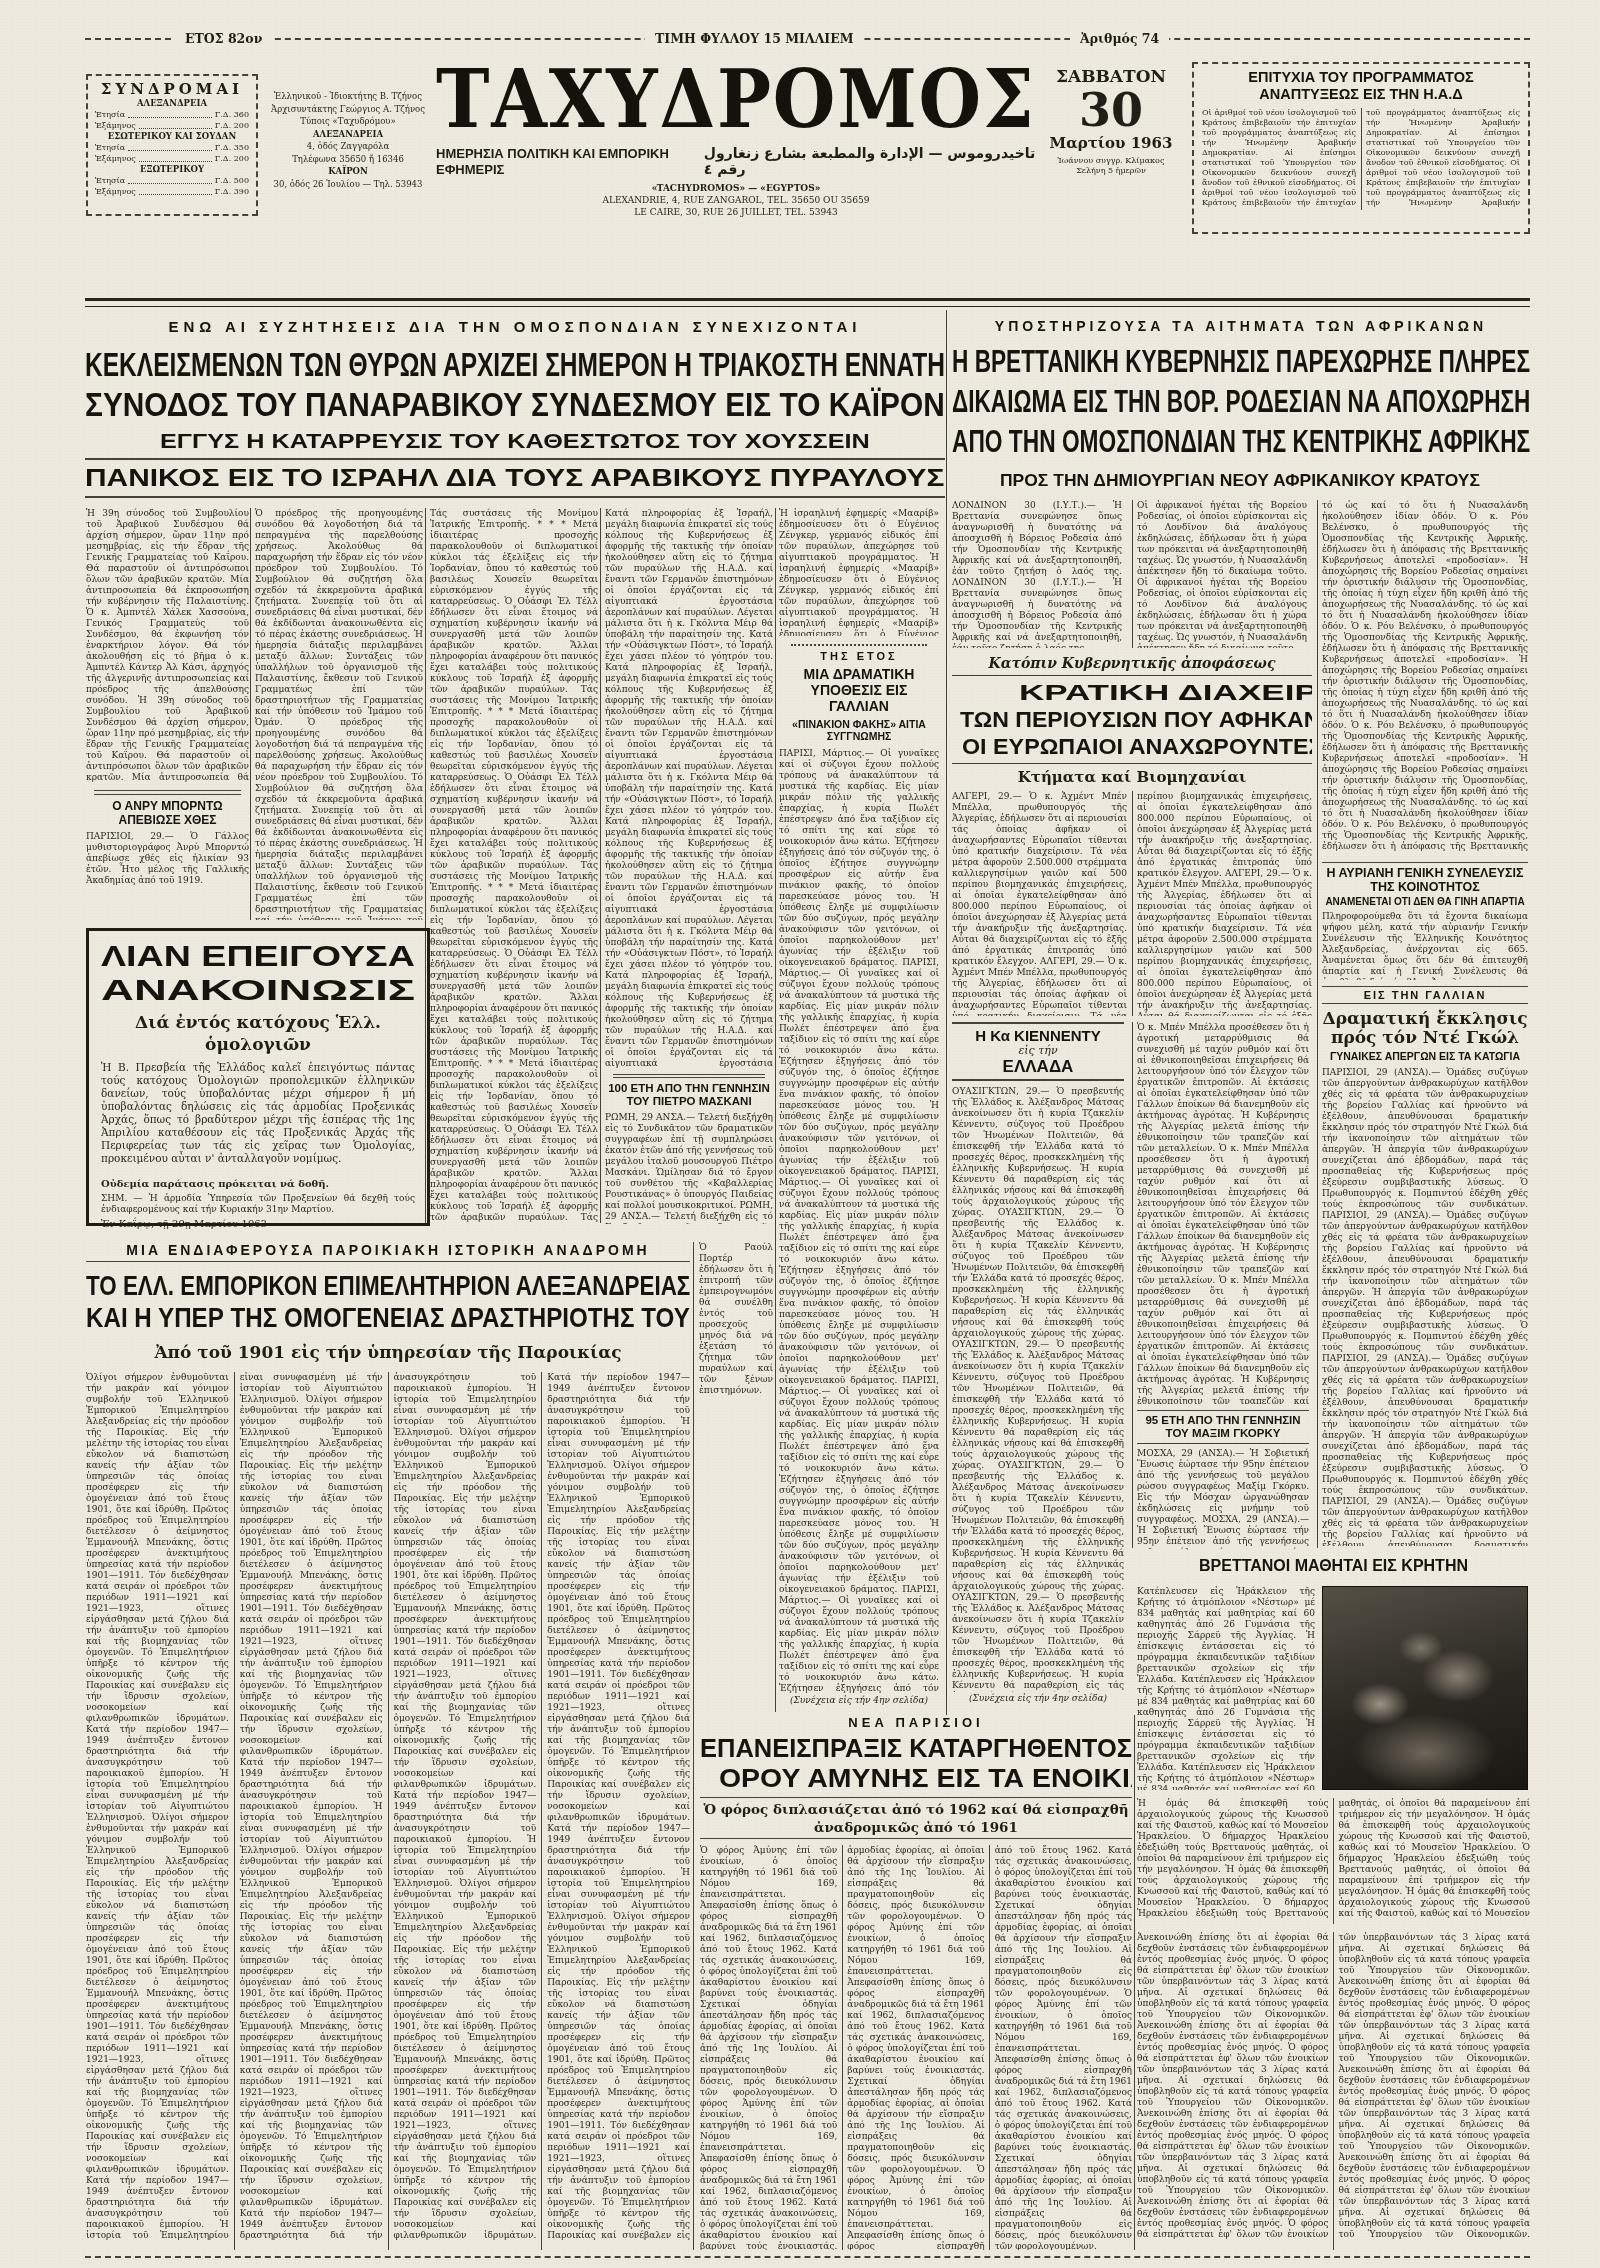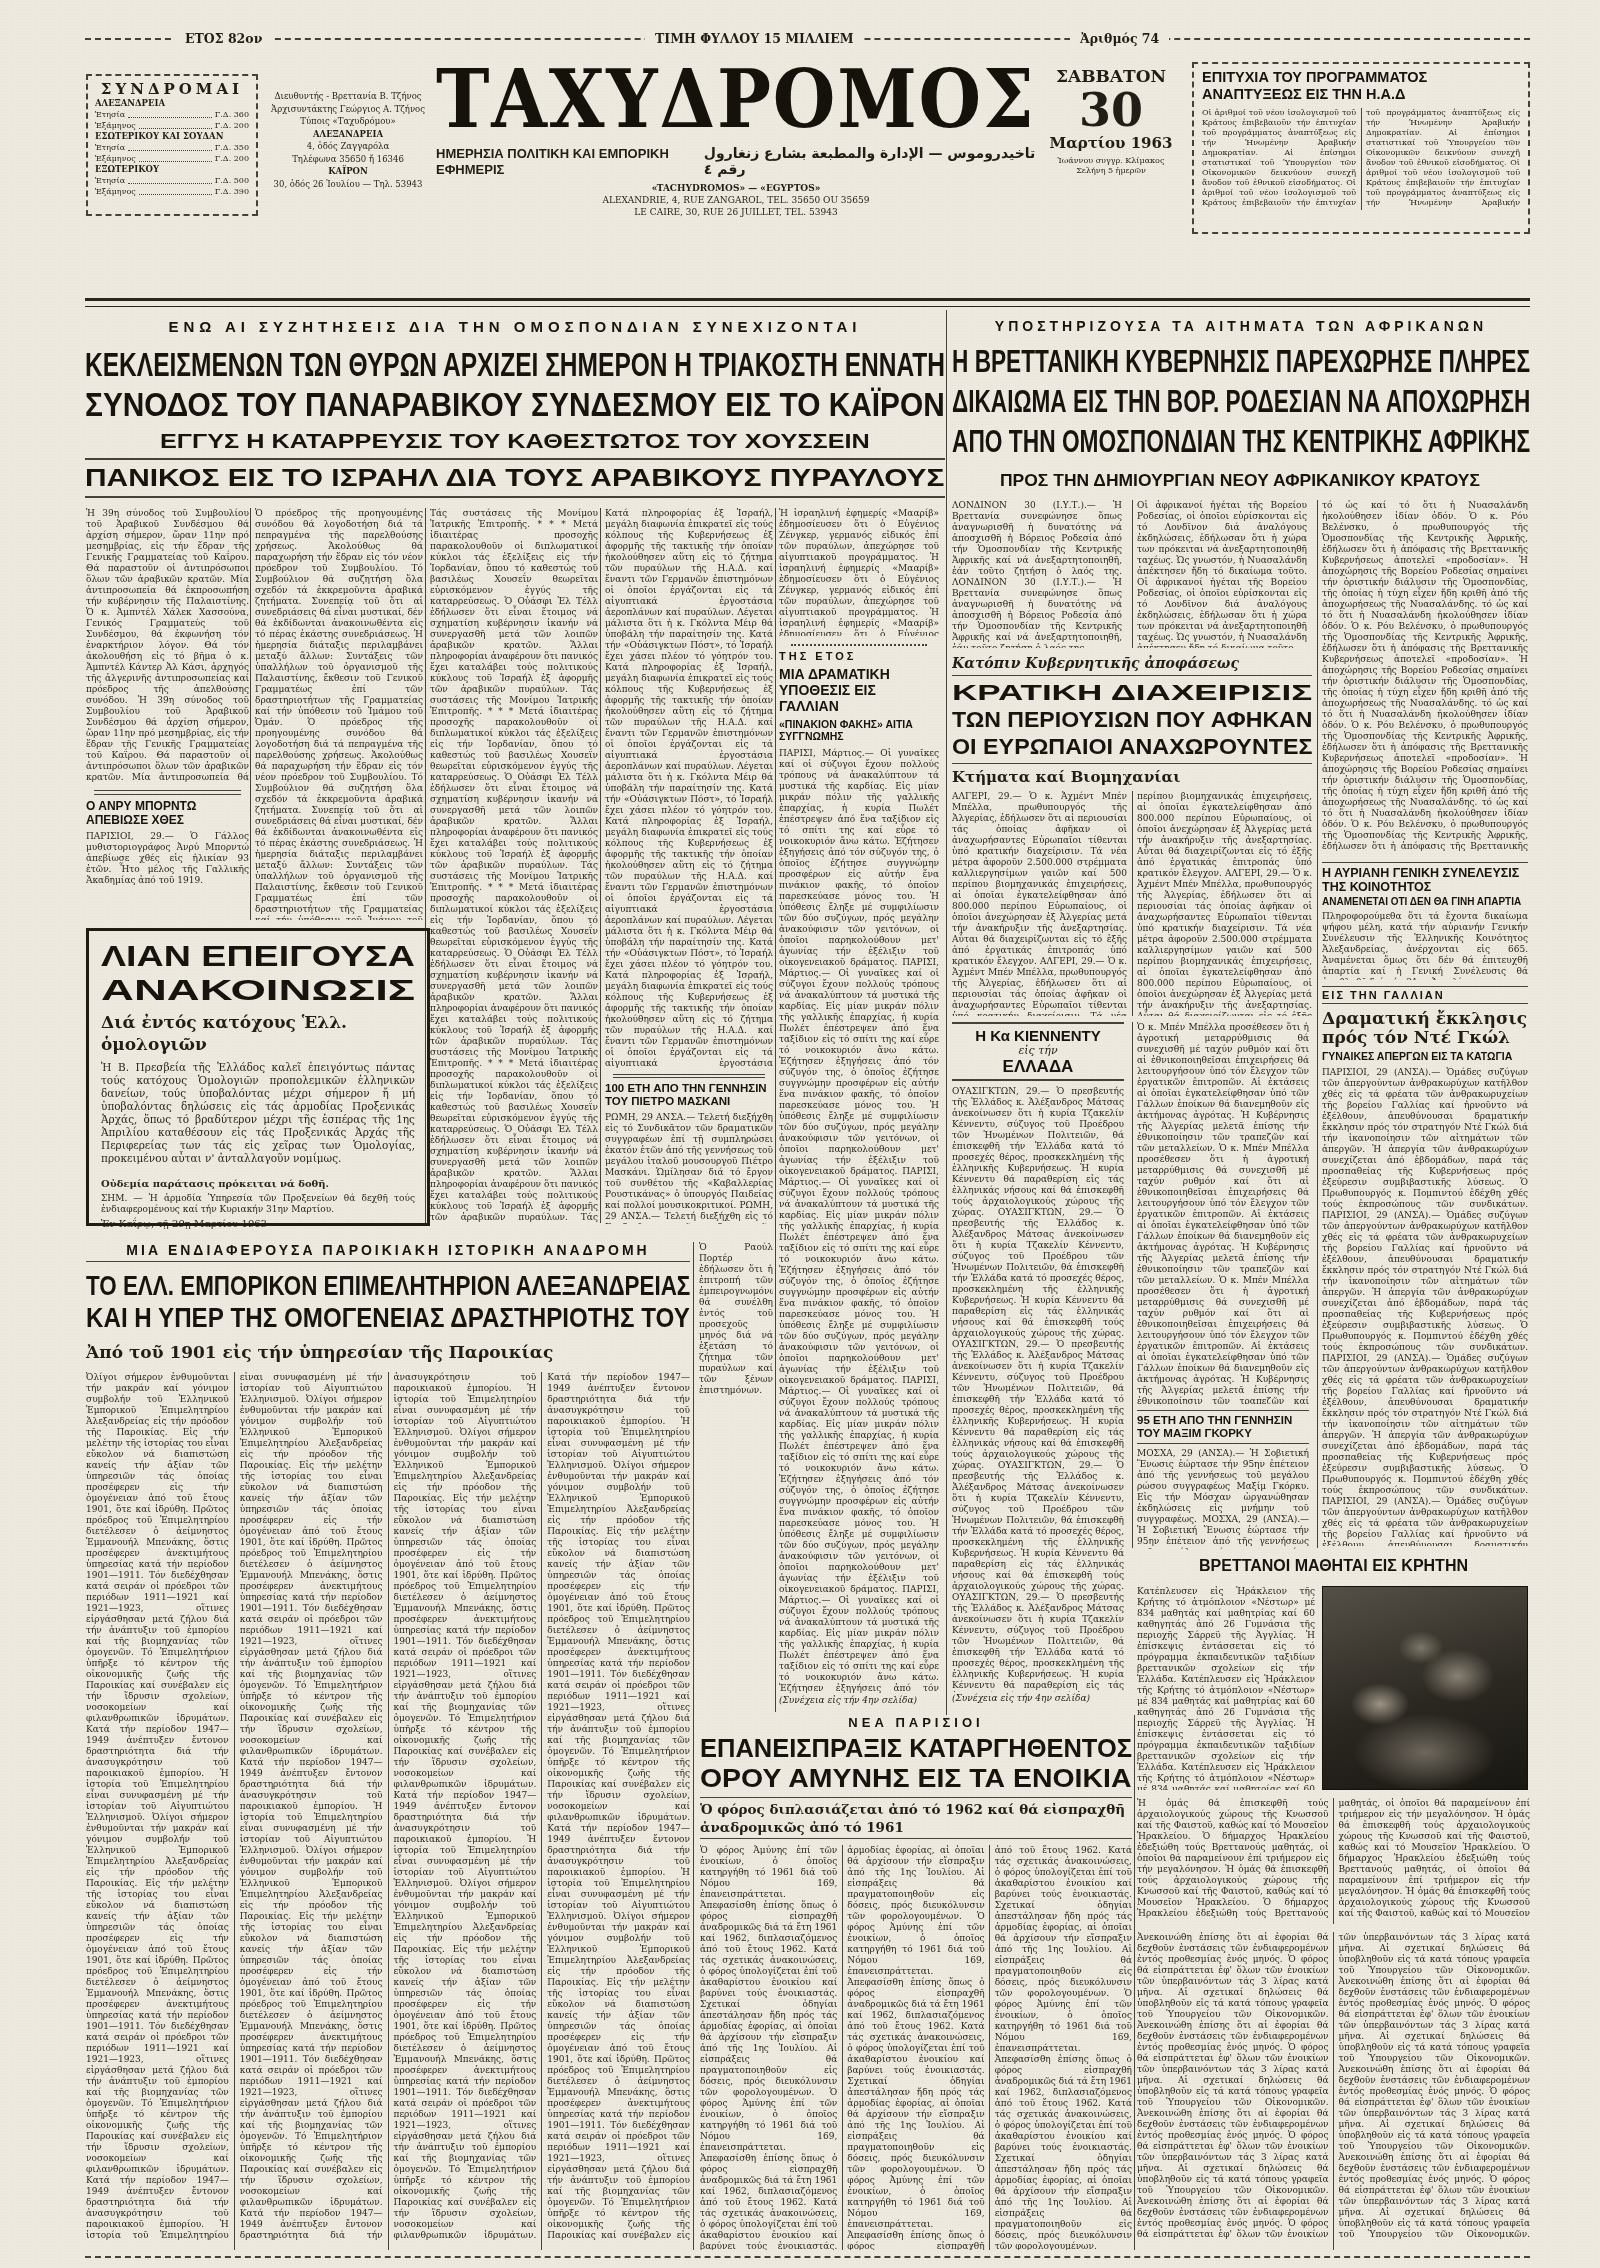--- a/index.html
+++ b/index.html
@@ -11,21 +11,21 @@
   .vr{position:absolute;width:0;border-left:1px solid var(--rule);}
   .bt{font:9px/11px "DejaVu Serif",serif;text-align:justify;overflow:hidden;color:#29261e;}
   .hl{font-family:"Liberation Sans","DejaVu Sans",sans-serif;font-weight:700;color:#17140f;}
   .fitline{display:inline-block;white-space:nowrap;transform-origin:0 50%;}
   .kick{text-align:center;letter-spacing:5px;font-size:15px;}
   .story{display:flex;flex-direction:column;overflow:hidden;}
   .story .bt{flex:1 1 auto;min-height:0;}
   .cols2{columns:2;column-gap:10px;column-rule:1px solid var(--rule);}
   .cols3{columns:3;column-gap:10px;column-rule:1px solid var(--rule);}
   .cols4{columns:4;column-gap:11px;column-rule:1px solid var(--rule);}
-  .ctr{}
+  .ctr{text-align:center;}
   .orn{height:0;border-top:2px dotted var(--rule);margin:2px 12px 4px;}
   .orn2{height:3px;border-top:1px solid var(--rule);border-bottom:1px solid var(--rule);margin:0 8px 4px;}
   
   .topbar{position:absolute;left:85px;top:30px;width:1445px;height:18px;font:700 12.5px/18px "DejaVu Serif",serif;}
   .topbar::before{content:"";position:absolute;left:0;right:0;top:8px;border-top:2px dashed var(--rule);}
   .tbi{position:absolute;top:0;background:var(--bg);padding:0 10px;}
   .subsbox{left:86px;top:74px;width:172px;height:142px;border:2px dashed var(--rule);padding:4px 7px;box-sizing:border-box;}
   .subs-title{text-align:center;font:700 15px/18px "DejaVu Serif",serif;letter-spacing:4px;}
   .subs-h{font:700 8.5px/11px "DejaVu Serif",serif;}
   .subs-row{display:flex;align-items:flex-end;font:8px/11px "DejaVu Serif",serif;}
@@ -93,21 +93,21 @@
         <span>Γ.Δ. 500</span>
       </div>
     <div class="subs-row">
         <span>Ἐξάμηνος</span>
         <span class="leader"></span>
         <span>Γ.Δ. 390</span>
       </div>
   </div>
 
   <div class="abs pub">
-    <div>Διευθυντής - Βρεττανία Β. Τζήνος</div>
+    <div>Ἑλληνικοῦ - Ἰδιοκτήτης Β. Τζήνος</div>
     <div>Ἀρχισυντάκτης Γεώργιος Α. Τζήνος</div>
     <div>Τύποις «Ταχυδρόμου»</div>
     <div class="b">ΑΛΕΞΑΝΔΡΕΙΑ</div>
     <div>4, ὁδός Ζαγγαρόλα</div>
     <div>Τηλέφωνα 35650 ἤ 16346</div>
     <div class="b">ΚΑΪΡΟΝ</div>
     <div>30, ὁδός 26 Ἰουλίου — Τηλ. 53943</div>
   </div>
 
   <div class="abs titleblock">

